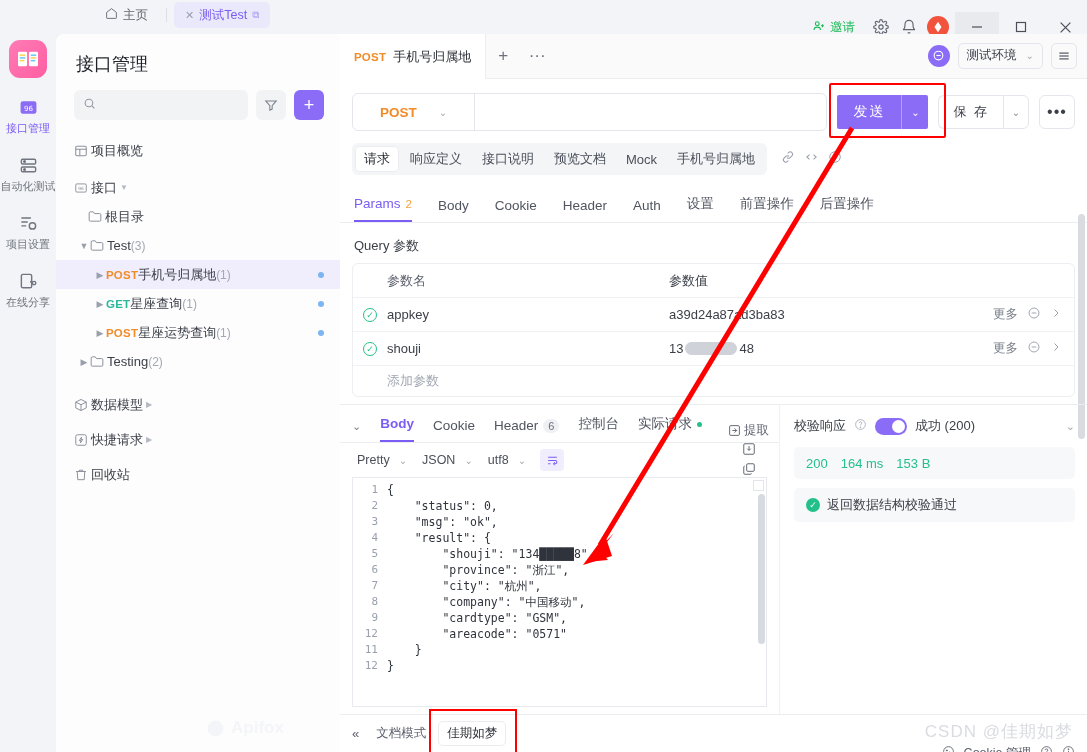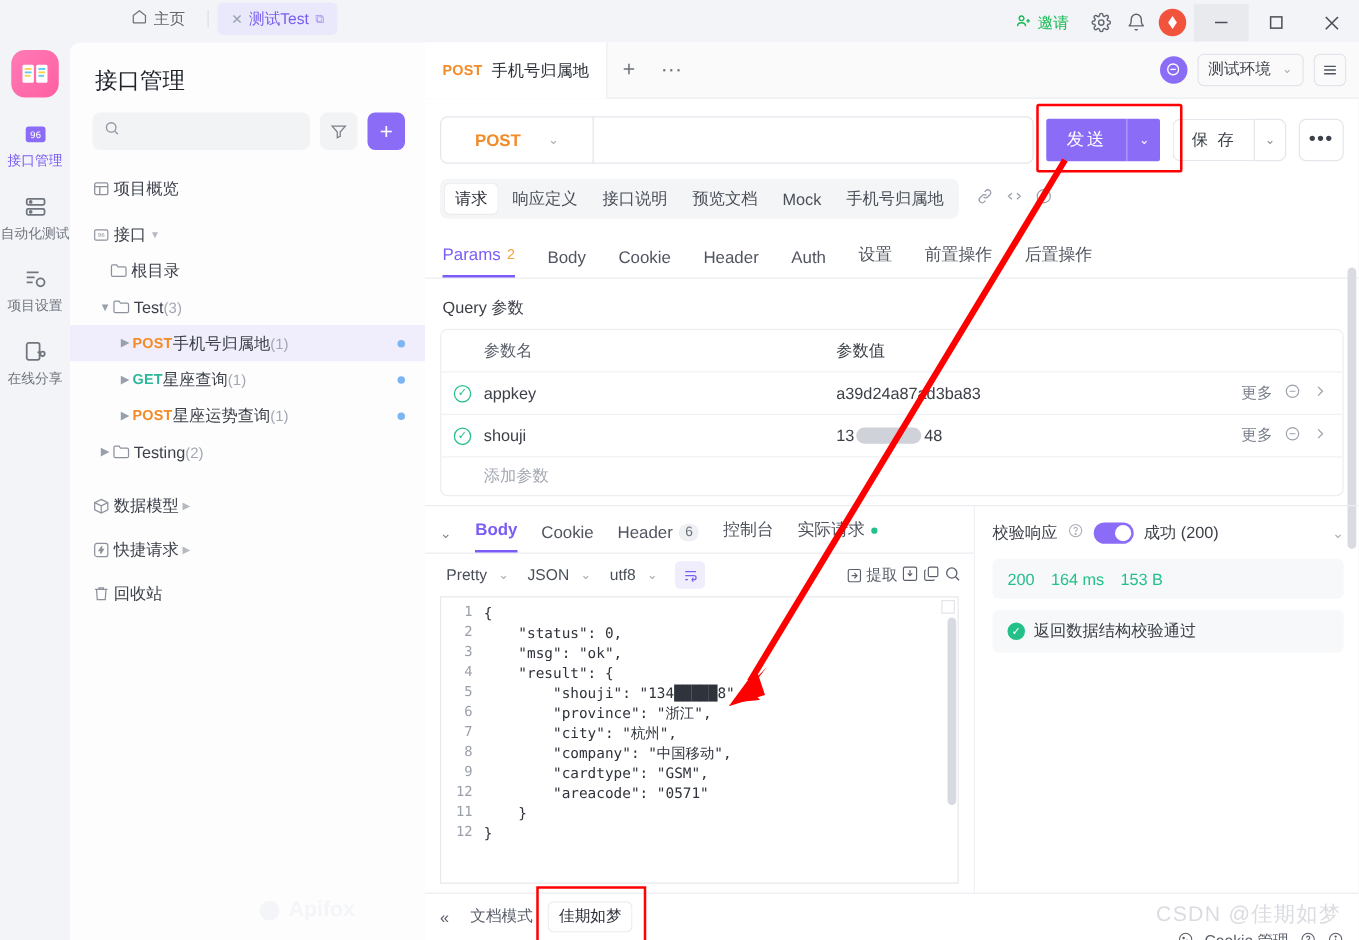--- a/index.html
+++ b/index.html
@@ -21,21 +21,21 @@
   .tb-tab {
     display: flex; align-items: center; gap: 5px; height: 26px;
     padding: 0 11px; border-radius: 5px; font-size: 12.5px; color: #5a5f6b;
     cursor: default;
   }
   .tb-tab.home { color: #61656e; }
   .tb-sep { width: 1px; height: 14px; background: #dcdfe5; margin: 0 7px; }
   .tb-tab.active { background: #e9e9fb; color: #7a5cf0; }
   .tb-close { font-size: 11px; color: #9aa0ab; }
   .tb-ext { font-size: 10px; opacity: .6; }
-  .tb-right { position: absolute; right: 0; top: 3px; height: 30px; display: flex; align-items: center; }
+  .tb-right { position: absolute; right: 0; top: 12px; height: 30px; display: flex; align-items: center; }
   .invite { display: flex; align-items: center; gap: 4px; color: #19b955; font-size: 12.5px; margin-right: 12px; }
   .tb-icon { width: 28px; height: 30px; display: flex; align-items: center; justify-content: center; color: #5f6470; }
   .avatar {
     width: 22px; height: 22px; border-radius: 50%;
     background: #f2533c; margin: 0 6px 0 4px;
     display: flex; align-items: center; justify-content: center;
   }
   .avatar svg { display: block; }
   .win-btn { width: 44px; height: 30px; display: flex; align-items: center; justify-content: center; color: #4a4f59; }
   .win-btn.min { background: #e9eaee; }
@@ -219,21 +219,21 @@
   }
   .gdot { width: 5px; height: 5px; border-radius: 50%; background: #24c08a; }
   .rcollapse { color: #7b818c; font-size: 11px; padding-bottom: 9px; }
   .rtoolbar { display: flex; align-items: center; height: 34px; padding: 0 10px 0 12px; gap: 5px; font-size: 12.5px; color: #4a4f59; }
   .tsel { display: flex; align-items: center; gap: 9px; padding: 0 5px; }
   .tsel .chev { font-size: 10px; color: #a6abb5; }
   .wrap-ico {
     width: 24px; height: 22px; border-radius: 4px; background: #f0edfd; color: #7b5cf5;
     display: flex; align-items: center; justify-content: center; margin-left: 4px;
   }
-  .rt-right { margin-left: auto; display: flex; align-items: center; gap: 3px; color: #5a5f6b; }
+  .rt-right { margin-left: auto; display: flex; align-items: center; gap: 3px; color: #5a5f6b; flex-direction: column; }
   .extract { display: flex; align-items: center; gap: 3px; }
 
   .code {
     margin: 0 12px; border: 1px solid #e8e9ee; border-top: 1px solid #e8e9ee; height: 230px;
     font-family: "DejaVu Sans Mono", "Liberation Mono", monospace; font-size: 11.5px;
     background: #fff; position: relative; overflow: hidden;
   }
   .code-inner { padding: 4px 0; }
   .cline { display: flex; height: 16px; line-height: 16px; }
   .cnum { width: 34px; text-align: right; padding-right: 9px; color: #9aa0ab; font-size: 11px; }

